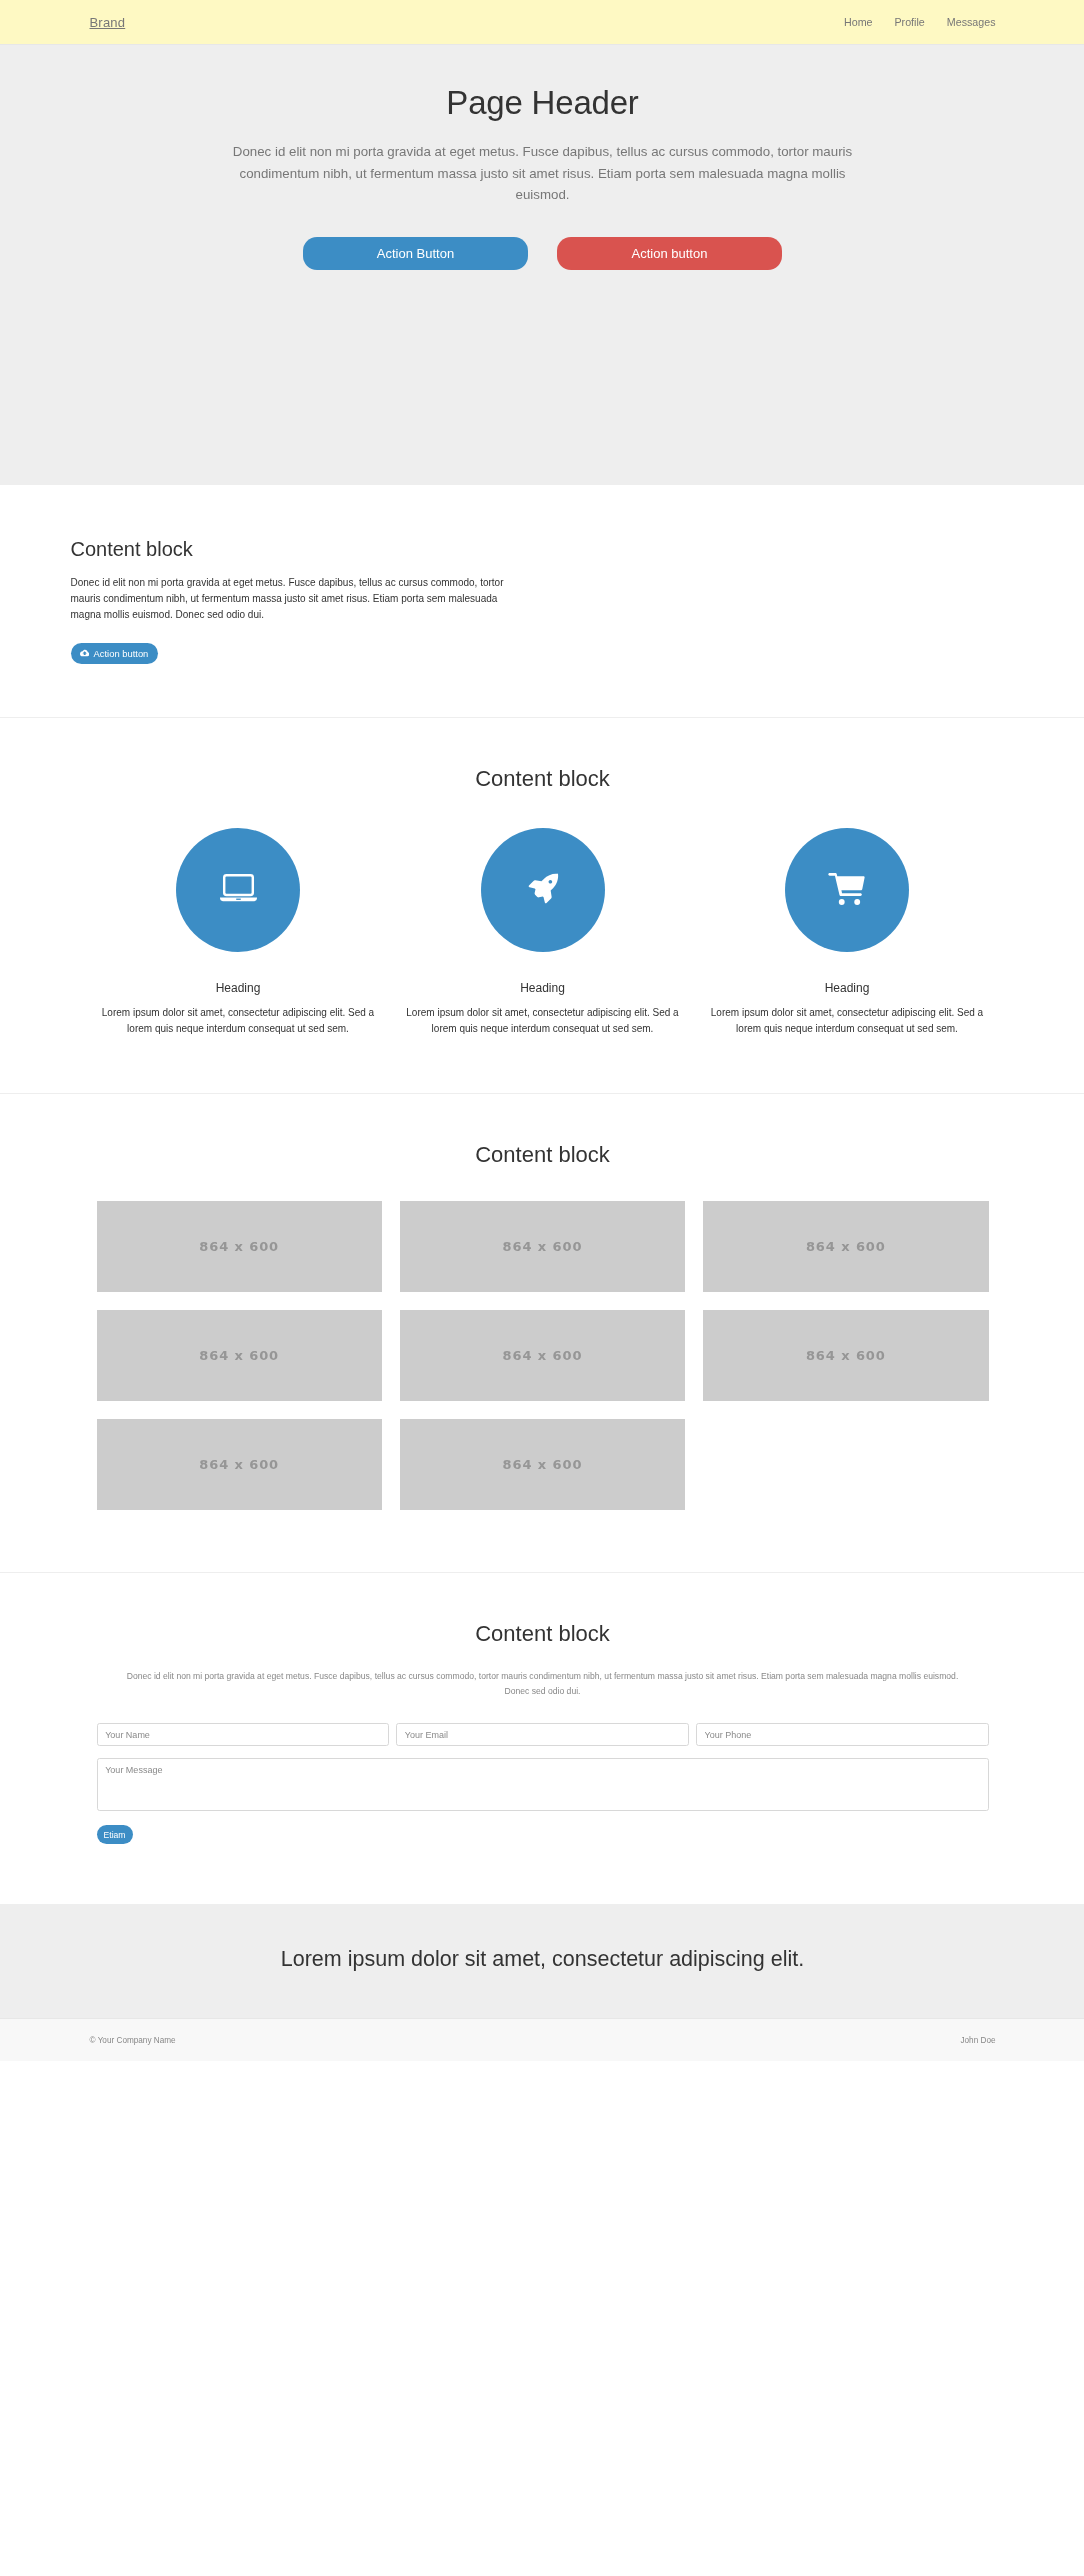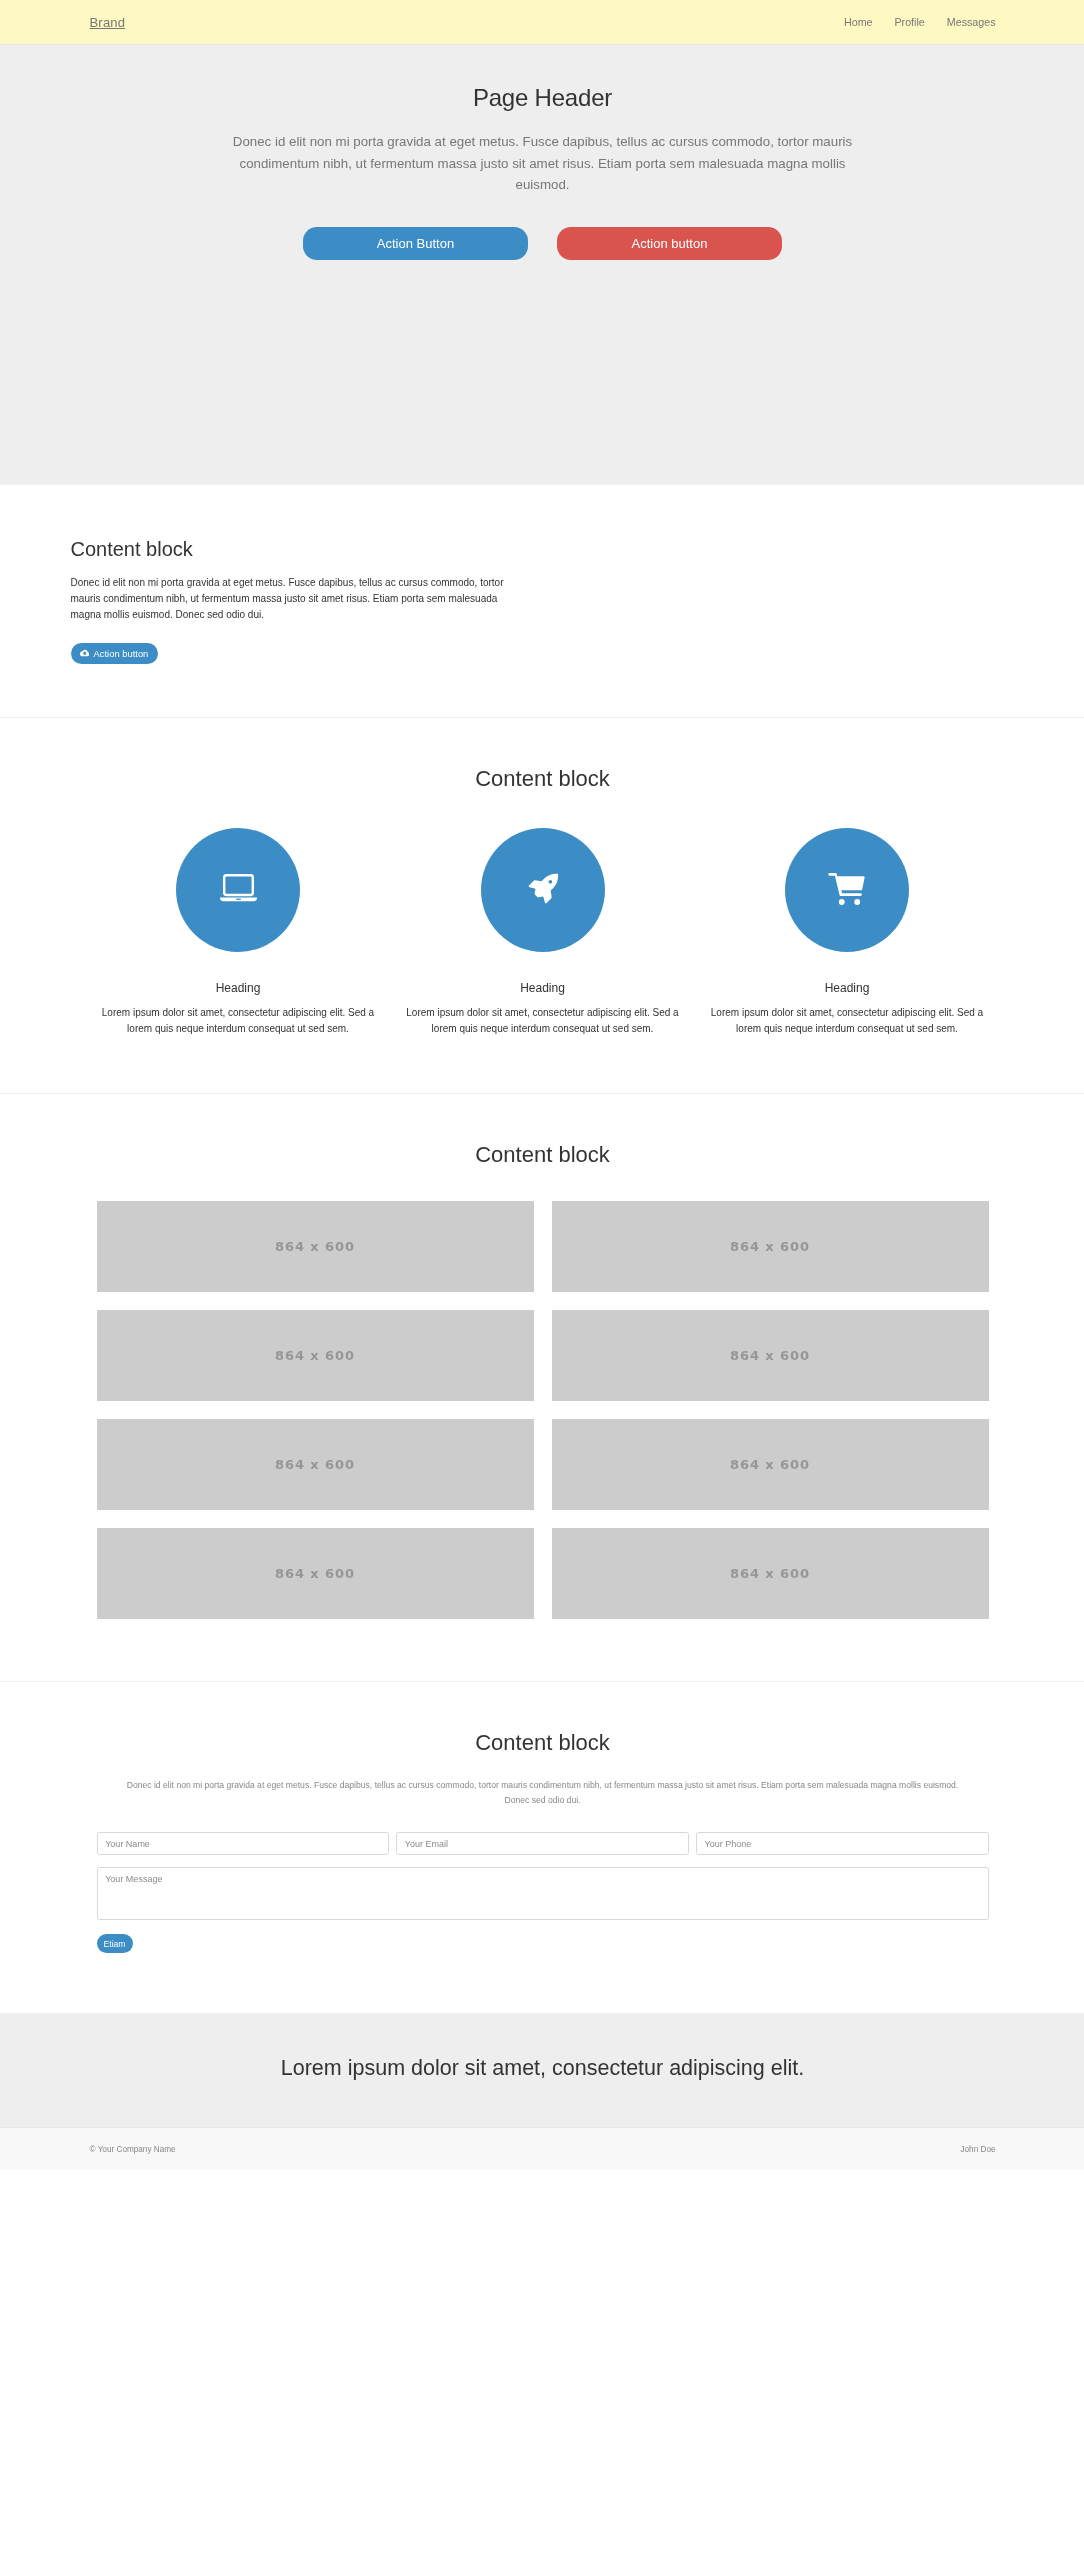--- a/index.html
+++ b/index.html
@@ -51,21 +51,21 @@
 
   
   .hero {
     background: #eeeeee;
     padding: 39px 0 0 0;
     height: 439px;
     text-align: center;
   }
   .hero h1 {
     margin: 0 0 19px 0;
-    font-size: 24px;
+    font-size: 33px;
     font-weight: normal;
     color: #333333;
     letter-spacing: -0.2px;
   }
   .hero p {
     width: 652px;
     margin: 0 auto;
     font-size: 13.3px;
     line-height: 1.62;
     color: #777777;
@@ -180,21 +180,21 @@
     line-height: 1.55;
     color: #333333;
     padding: 0 3.4px;
   }
 
   
   .gallery { padding: 48px 0 62px 0; }
   .gallery .section-title { margin-bottom: 33px; }
   .gallery-grid {
     display: grid;
-    grid-template-columns: repeat(2, 1fr);
+    grid-template-columns: repeat(3, 1fr);
     gap: 18px 18px;
   }
   .ph-thumb { width: 100%; height: 91px; font-size: 13px; }
 
   
   .contact { padding: 48px 0 60px 0; }
   .contact .section-title { margin-bottom: 22px; }
   .contact > .container > p.lead {
     margin: 0 auto 24px auto;
     width: 841px;

